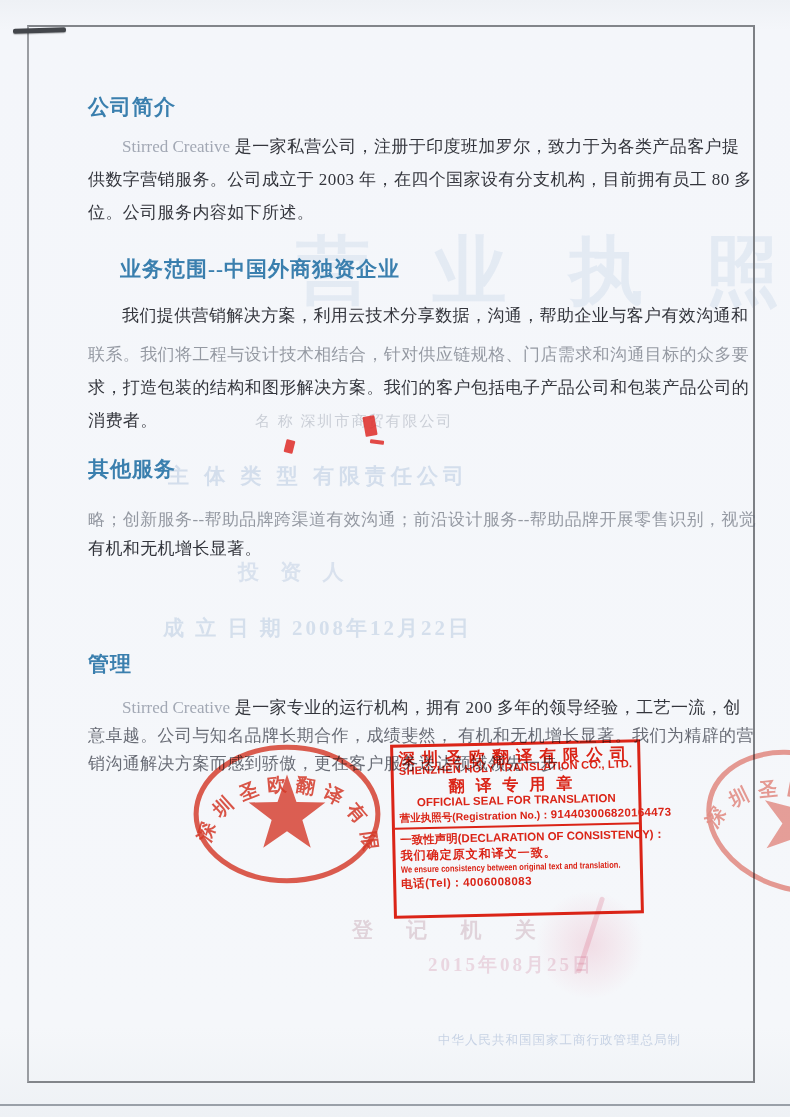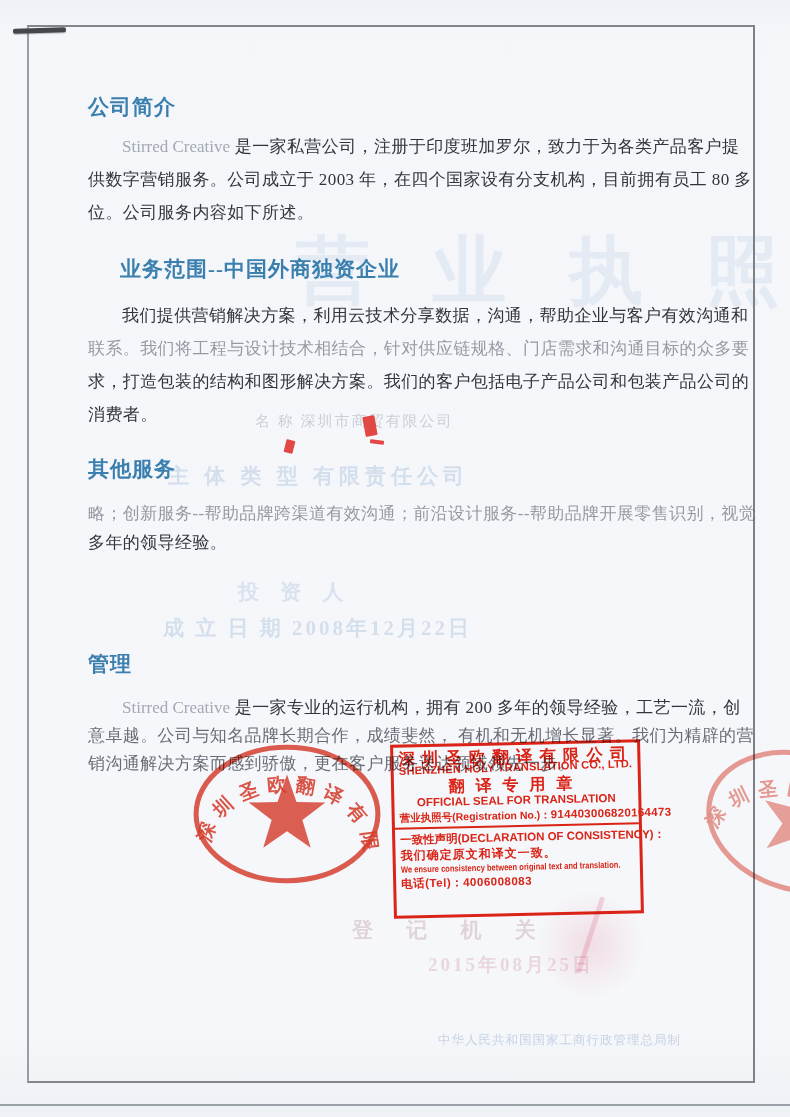--- a/index.html
+++ b/index.html
@@ -17,30 +17,30 @@
 
   
   .h{position:absolute;left:88px;color:#3a7fae;font-weight:bold;font-size:21px;line-height:26px;
      letter-spacing:1px;}
   .para{position:absolute;left:88px;width:620px;color:#33353c;font-size:17px;
         letter-spacing:.4px;white-space:nowrap;}
   .para .line{height:33px;line-height:33px;}
   #p3 .line{height:29px;line-height:29px;}
   #p4 .line{height:28px;line-height:28px;}
   .line.first{padding-left:34px;}
-  .line.faded{color:#646a76;opacity:.66;}
+  .line.faded{color:#646a76;opacity:.66;margin-top:6px;}
   .line.semi{color:#4a4e59;opacity:.82;}
   .en-faded{color:#a2a8b4;letter-spacing:0;}
 
   
   .ghost{position:absolute;white-space:nowrap;font-weight:bold;pointer-events:none;}
   #ghost-title{left:296px;top:222px;font-size:74px;letter-spacing:22px;color:rgba(115,152,202,.13);}
   #ghost-name{left:255px;top:412px;font-size:15px;letter-spacing:2px;color:rgba(120,130,148,.34);font-weight:normal;}
   #ghost-type{left:168px;top:462px;font-size:21px;letter-spacing:5px;color:rgba(95,135,185,.22);}
-  #ghost-investor{left:238px;top:578px;font-size:21px;letter-spacing:8px;color:rgba(95,135,185,.18);}
+  #ghost-investor{left:238px;top:558px;font-size:21px;letter-spacing:8px;color:rgba(95,135,185,.18);}
   #ghost-date{left:163px;top:614px;font-size:21px;letter-spacing:3px;color:rgba(95,135,185,.21);}
   #ghost-authority{left:352px;top:916px;font-size:21px;letter-spacing:14px;color:rgba(168,108,128,.26);}
   #ghost-issue{left:428px;top:952px;font-size:19px;letter-spacing:3px;color:rgba(205,128,158,.28);}
   #ghost-footer{left:438px;top:1032px;font-size:12.5px;letter-spacing:1px;color:rgba(112,142,188,.34);font-weight:normal;}
   .smudge{position:absolute;left:515px;top:870px;width:150px;height:150px;border-radius:50%;
         background:radial-gradient(closest-side,rgba(226,118,148,.20),rgba(226,118,148,0) 72%);}
   .smudge-streak{position:absolute;left:588px;top:895px;width:5px;height:80px;border-radius:3px;
         background:rgba(214,80,112,.22);transform:rotate(18deg);}
   .speck{position:absolute;background:rgba(222,42,38,.85);border-radius:1px;}
   #speck1{left:285px;top:440px;width:9px;height:13px;transform:rotate(14deg);}
@@ -103,21 +103,21 @@
   <div class="para" id="p2" style="top:299px;">
     <div class="line first">我们提供营销解决方案，利用云技术分享数据，沟通，帮助企业与客户有效沟通和</div>
     <div class="line faded">联系。我们将工程与设计技术相结合，针对供应链规格、门店需求和沟通目标的众多要</div>
     <div class="line">求，打造包装的结构和图形解决方案。我们的客户包括电子产品公司和包装产品公司的</div>
     <div class="line">消费者。</div>
   </div>
 
   <div class="h" style="top:456px;">其他服务</div>
   <div class="para" id="p3" style="top:499px;">
     <div class="line faded">略；创新服务--帮助品牌跨渠道有效沟通；前沿设计服务--帮助品牌开展零售识别，视觉</div>
-    <div class="line">多年的领导经验。</div>
+    <div class="line">有机和无机增长显著。</div>
   </div>
 
   <div class="h" style="top:651px;">管理</div>
   <div class="para" id="p4" style="top:694px;">
     <div class="line first"><span class="en-faded">Stirred Creative</span><span> 是一家专业的运行机构，拥有 200 多年的领导经验，工艺一流，创</span></div>
     <div class="line semi">意卓越。公司与知名品牌长期合作，成绩斐然， 有机和无机增长显著。我们为精辟的营</div>
     <div class="line semi">销沟通解决方案而感到骄傲，更在客户服务送达领域领先一步。</div>
   </div>
 
   <svg class="seal" id="seal-left" viewBox="0 0 200 150">

